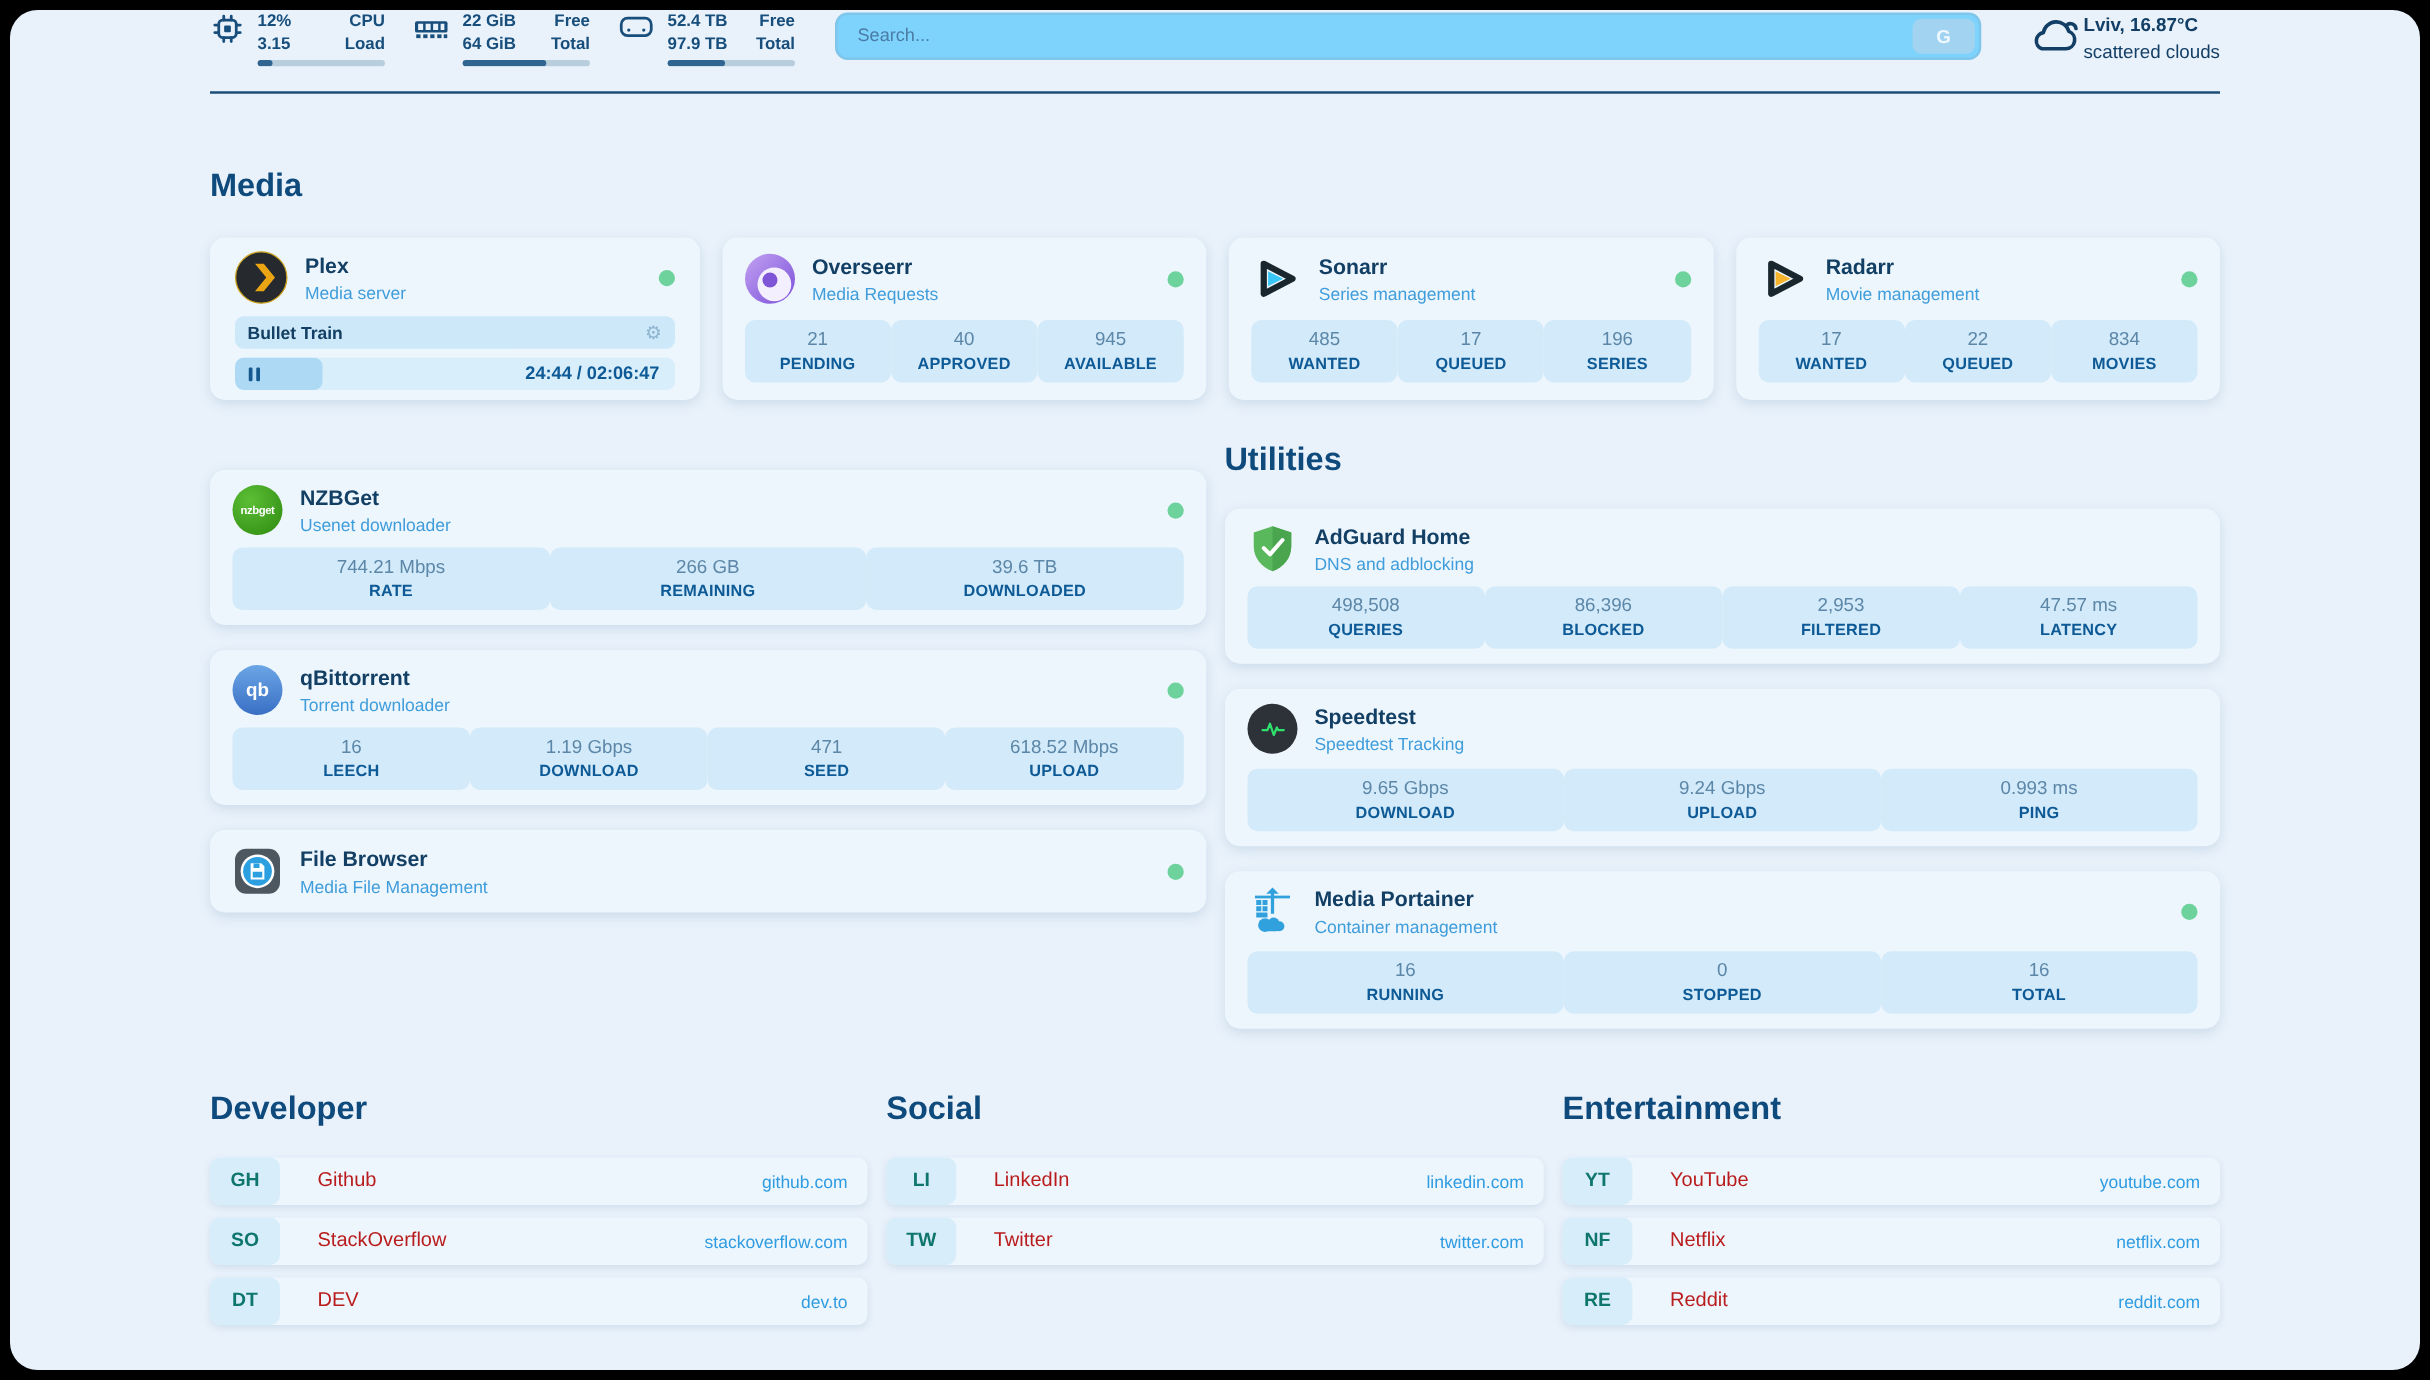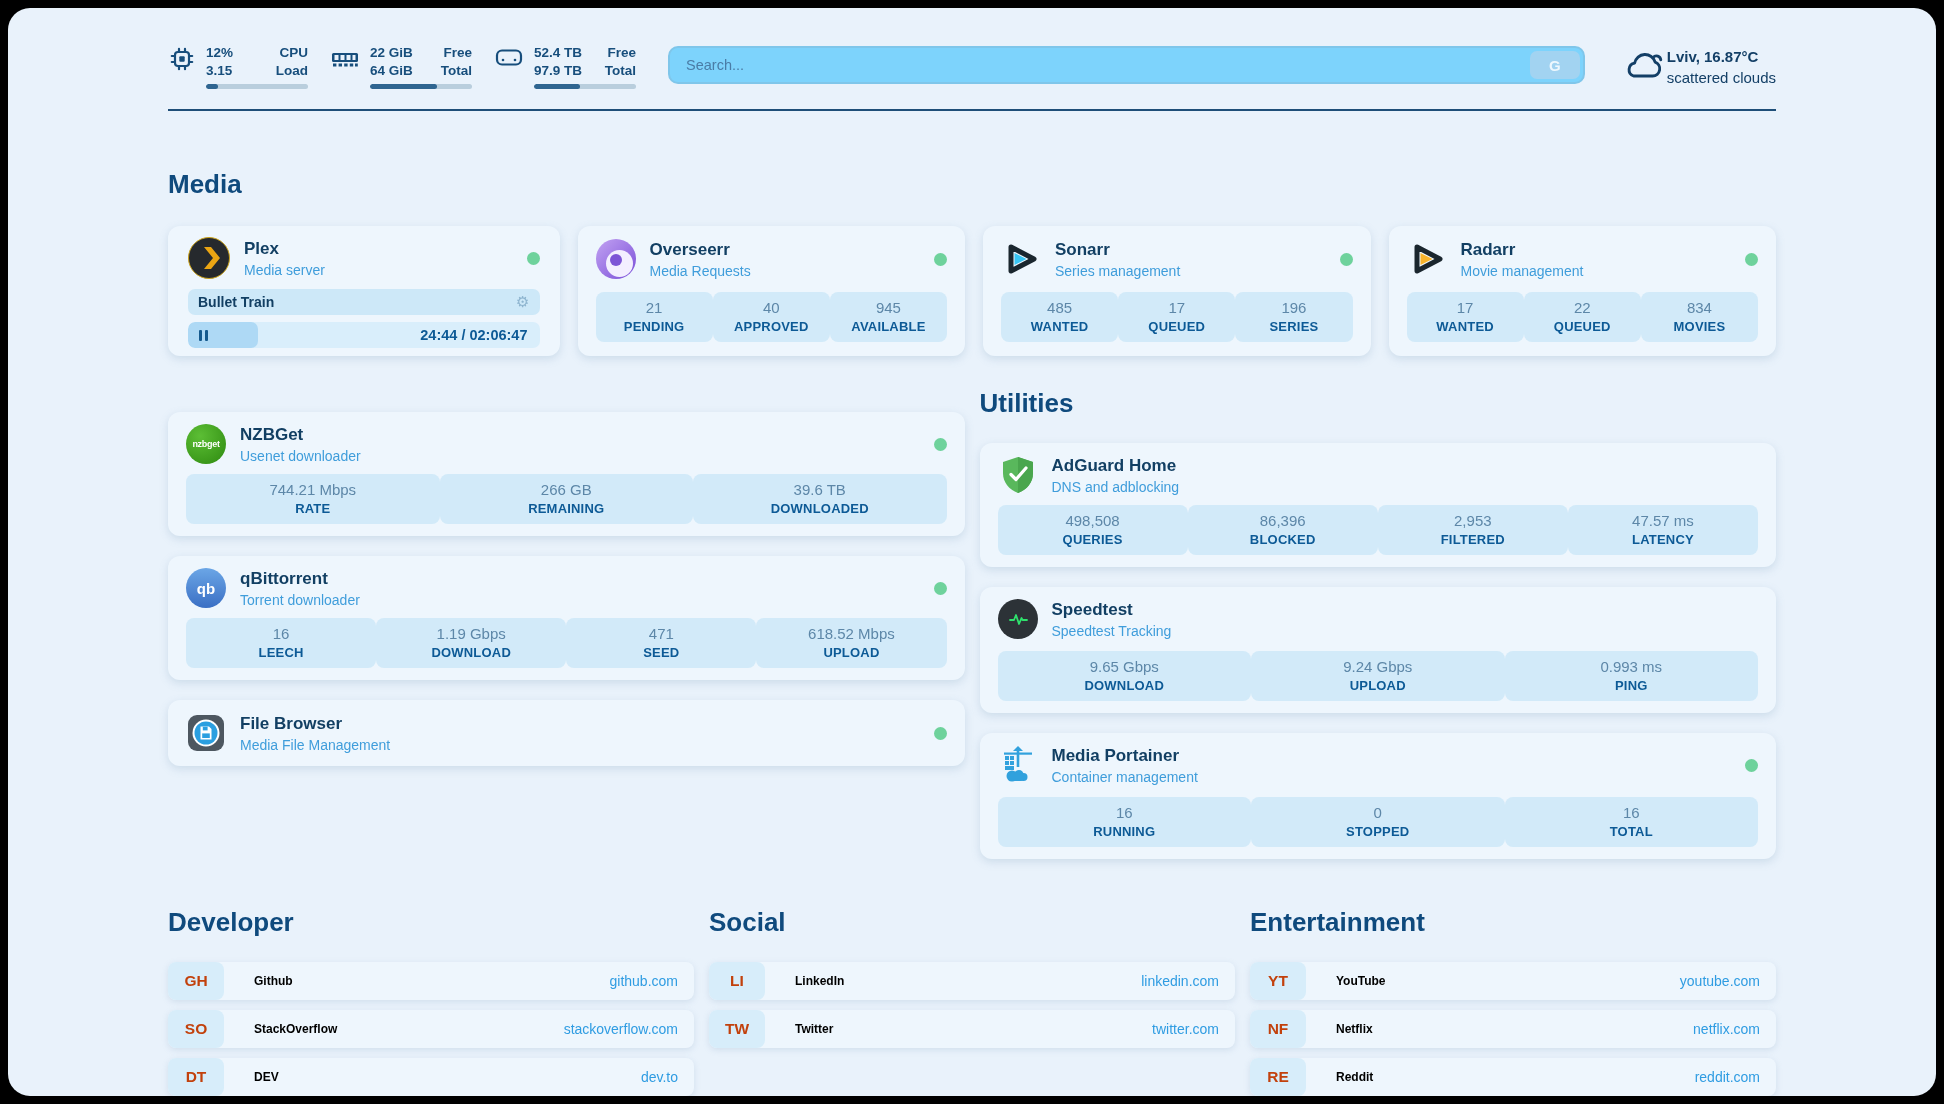--- a/index.html
+++ b/index.html
@@ -1,21 +1,21 @@
 <!DOCTYPE html>
 <html><head>
 <meta charset="utf-8">
 <style>
   html,body{margin:0;padding:0}
   body{width:1944px;height:1104px;background:#000;font-family:"Liberation Sans",sans-serif;overflow:hidden;position:relative}
   .canvas{position:absolute;inset:8px;background:#e9f2fb;border-radius:22px;overflow:hidden}
   .content{width:1608px;margin:0 auto}
 
   
-  .topbar{display:flex;align-items:flex-start;padding-top:36px}
+  .topbar{display:flex;align-items:flex-start;}
   .sys-stats{display:flex;gap:22px;flex:0 0 auto}
   .sys-stat{display:flex;gap:10px;align-items:flex-start}
   .sys-icon{flex:0 0 auto;margin-top:1px;display:flex}
   .sys-body{width:102px}
   .sys-rows{display:flex;justify-content:space-between;font-size:13.5px;font-weight:600;color:#174e7c;line-height:1.3}
   .sys-col{display:flex;flex-direction:column}
   .sys-col.labels{text-align:right}
   .sys-bar{margin-top:5px;height:5px;background:#b9cedd;border-radius:3px;overflow:hidden}
   .sys-fill{height:100%;background:#2f6590;border-radius:3px}
 
@@ -61,22 +61,22 @@
   .col{flex:1;min-width:0}
   .cards-stack{margin-top:24px;display:flex;flex-direction:column;gap:20px}
   .app-card.slim{padding:12px 18px}
   .app-card.header-only{padding:13px 18px}
 
   
   .bookmarks-row{display:flex;gap:15px;margin-top:48px}
   .bm-col{flex:1;min-width:0}
   .bm-list{margin-top:24px;display:flex;flex-direction:column;gap:10px}
   .bm-item{height:38px;background:#eef6fd;border-radius:8px;box-shadow:0 2px 6px rgba(121,156,187,.22);display:flex;align-items:center;cursor:pointer}
-  .bm-abbr{width:56px;height:100%;background:#d7edfa;border-radius:8px;display:flex;align-items:center;justify-content:center;font-size:15.5px;font-weight:700;color:#c2410c;flex:0 0 auto}
-  .bm-name{margin-left:30px;font-size:12px;font-weight:700;color:#000000;white-space:nowrap}
+  .bm-abbr{width:56px;height:100%;background:#d7edfa;border-radius:8px;display:flex;align-items:center;justify-content:center;font-size:15.5px;font-weight:700;color:#0f766e;flex:0 0 auto}
+  .bm-name{margin-left:30px;font-size:16px;font-weight:400;color:#b91c1c;white-space:nowrap}
   .bm-url{margin-left:auto;margin-right:16px;font-size:14px;color:#2f9ce2;white-space:nowrap}
 
   
   .icon-circle{width:40px;height:40px;border-radius:50%;display:flex;align-items:center;justify-content:center}
   .plex-icon{background:#26292d;border:1px solid #caa21b}
   .overseerr-icon{background:linear-gradient(135deg,#c2a2f2,#7a4fd8);position:relative;overflow:hidden}
   .overseerr-eye{position:absolute;right:3px;bottom:2px;width:27px;height:27px;border-radius:50%;background:#f3efff}
   .overseerr-pupil{position:absolute;left:4px;top:4px;width:12px;height:12px;border-radius:50%;background:#7d55d6}
   .nzbget-icon{background:radial-gradient(circle at 35% 30%,#5cbe35,#2e8a10);color:#fff;font-size:9px;font-weight:700;letter-spacing:-.3px}
   .qb-icon{background:linear-gradient(180deg,#6ba6e6,#3a6fc4);color:#fff;font-size:15px;font-weight:700}

